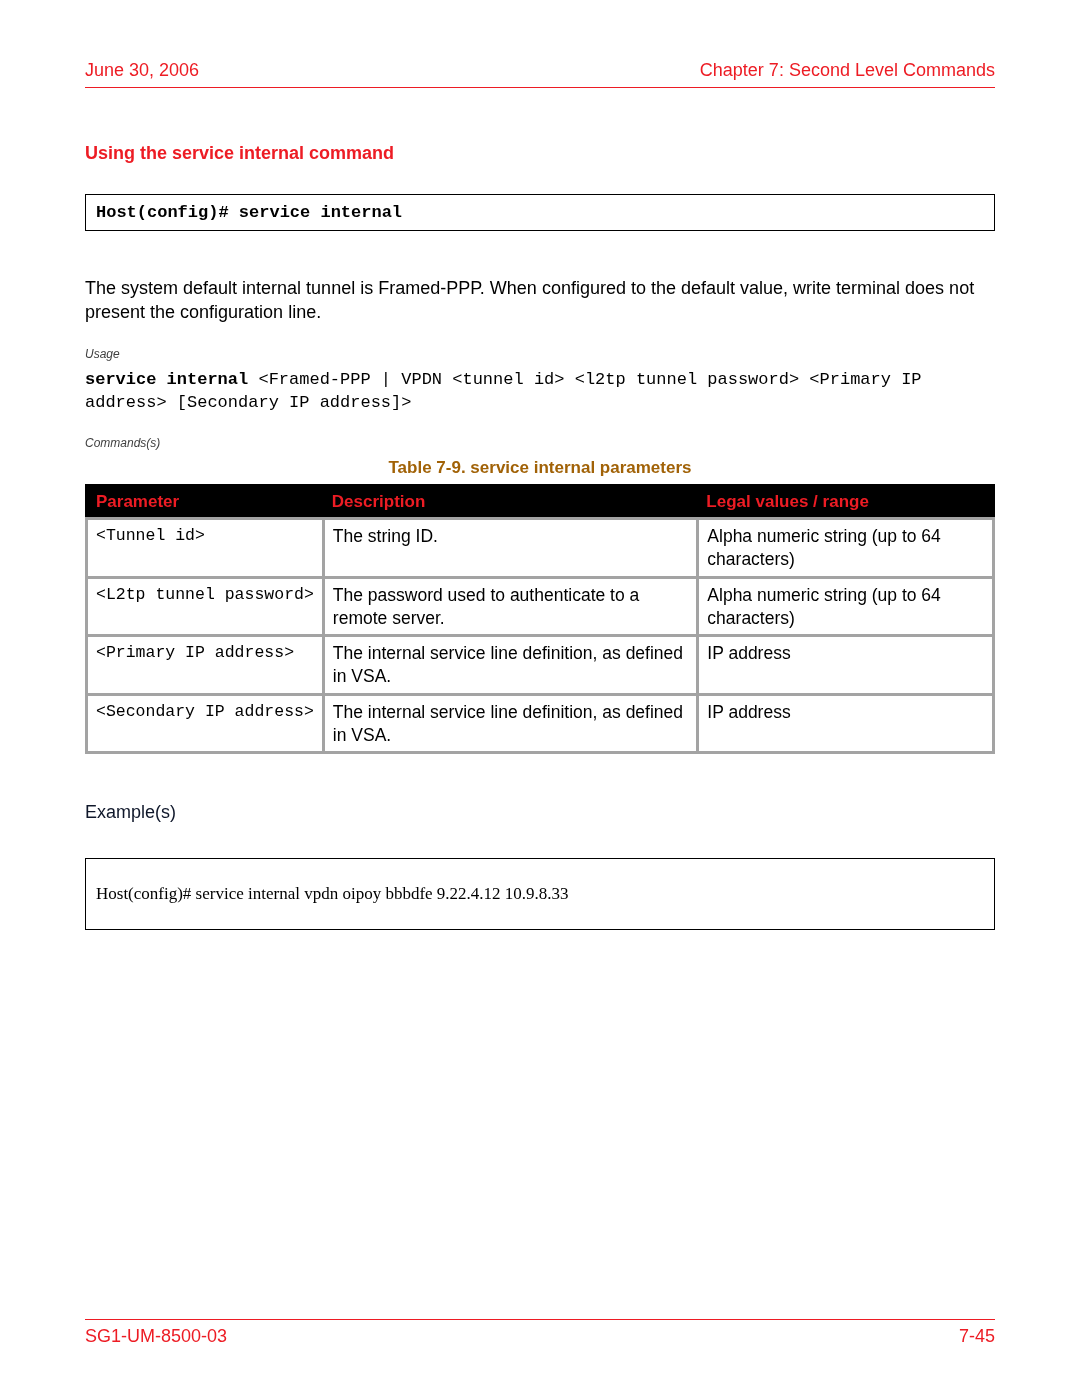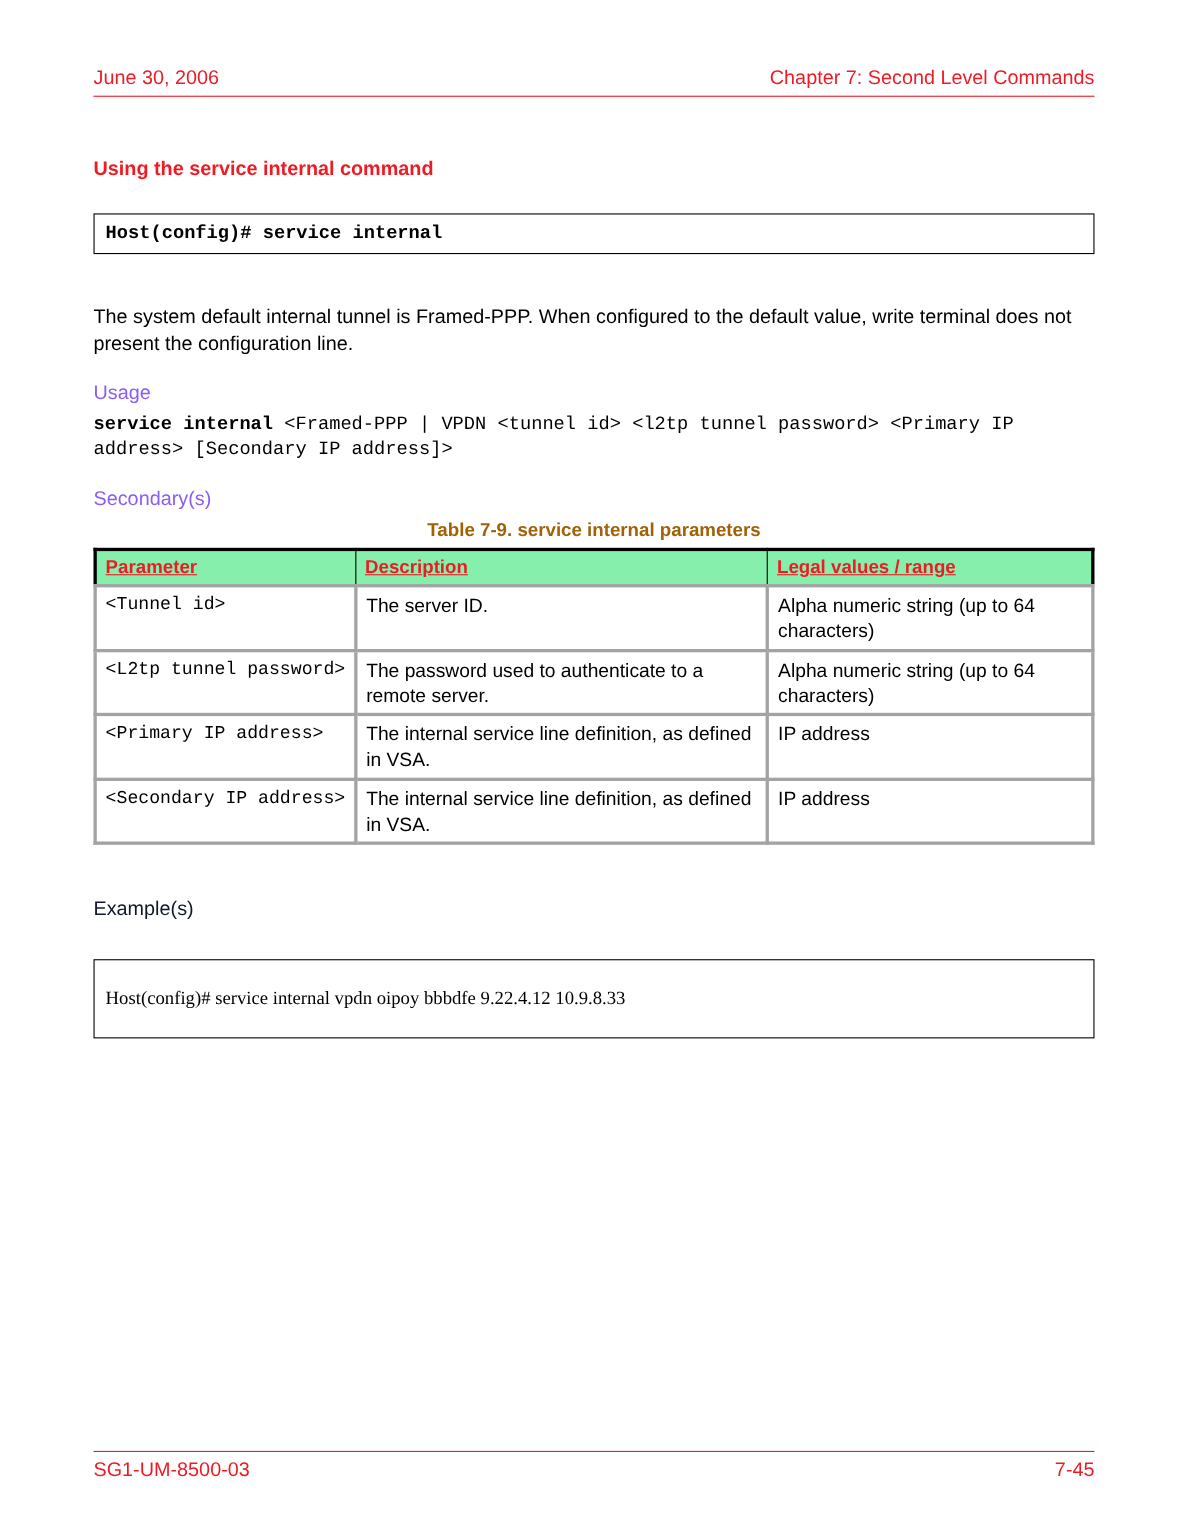--- a/index.html
+++ b/index.html
@@ -41,23 +41,24 @@
     font-weight: bold;
     font-size: 17px;
     margin-bottom: 45px;
   }
   .body-text {
     font-size: 18px;
     line-height: 1.35;
     margin-bottom: 22px;
   }
   .sub-head {
-    color: #8b5cf6;
-    font-size: 18px;
+    color: #404040;
+    font-size: 12px;
     margin-bottom: 8px;
+    font-style: italic;
   }
   .mono {
     font-family: "Courier New", monospace;
     font-size: 17px;
     line-height: 1.35;
   }
   .mono .bold { font-weight: bold; }
   .usage-block { margin-bottom: 22px; }
   .table-caption {
     color: #a16207;
@@ -71,23 +72,22 @@
     width: 100%;
     border-collapse: collapse;
     border: 3px solid #000;
   }
   table.params th {
     color: #ed1c24;
     font-weight: bold;
     text-align: left;
     padding: 5px 8px;
     border: 1px solid #000;
-    background: #86efac;
+    background: #000000;
     font-size: 17px;
-    text-decoration: underline;
   }
   table.params td {
     border: 3px solid #a3a3a3;
     padding: 5px 8px;
     vertical-align: top;
     font-size: 17.5px;
     line-height: 1.3;
   }
   table.params td.param-cell {
     font-family: "Courier New", monospace;
@@ -134,35 +134,35 @@
 
   <div class="cmd-box">Host(config)# service internal</div>
 
   <div class="body-text">The system default internal tunnel is Framed-PPP. When configured to the default value, write terminal does not present the configuration line.</div>
 
   <div class="sub-head">Usage</div>
   <div class="mono usage-block">
     <span class="bold">service internal </span><span>&lt;Framed-PPP | VPDN &lt;tunnel id&gt; &lt;l2tp tunnel password&gt; &lt;Primary IP address&gt; [Secondary IP address]&gt;</span>
   </div>
 
-  <div class="sub-head">Secondary(s)</div>
+  <div class="sub-head">Commands(s)</div>
   <div class="table-caption">Table 7-9. service internal parameters</div>
 
   <table class="params">
     <thead>
       <tr>
         <th>Parameter</th>
         <th>Description</th>
         <th>Legal values / range</th>
       </tr>
     </thead>
     <tbody>
       <tr>
         <td class="param-cell">&lt;Tunnel id&gt;</td>
-        <td>The server ID.</td>
+        <td>The string ID.</td>
         <td>Alpha numeric string (up to 64 characters)</td>
       </tr>
       <tr>
         <td class="param-cell">&lt;L2tp tunnel password&gt;</td>
         <td>The password used to authenticate to a remote server.</td>
         <td>Alpha numeric string (up to 64 characters)</td>
       </tr>
       <tr>
         <td class="param-cell">&lt;Primary IP address&gt;</td>
         <td>The internal service line definition, as defined in VSA.</td>

